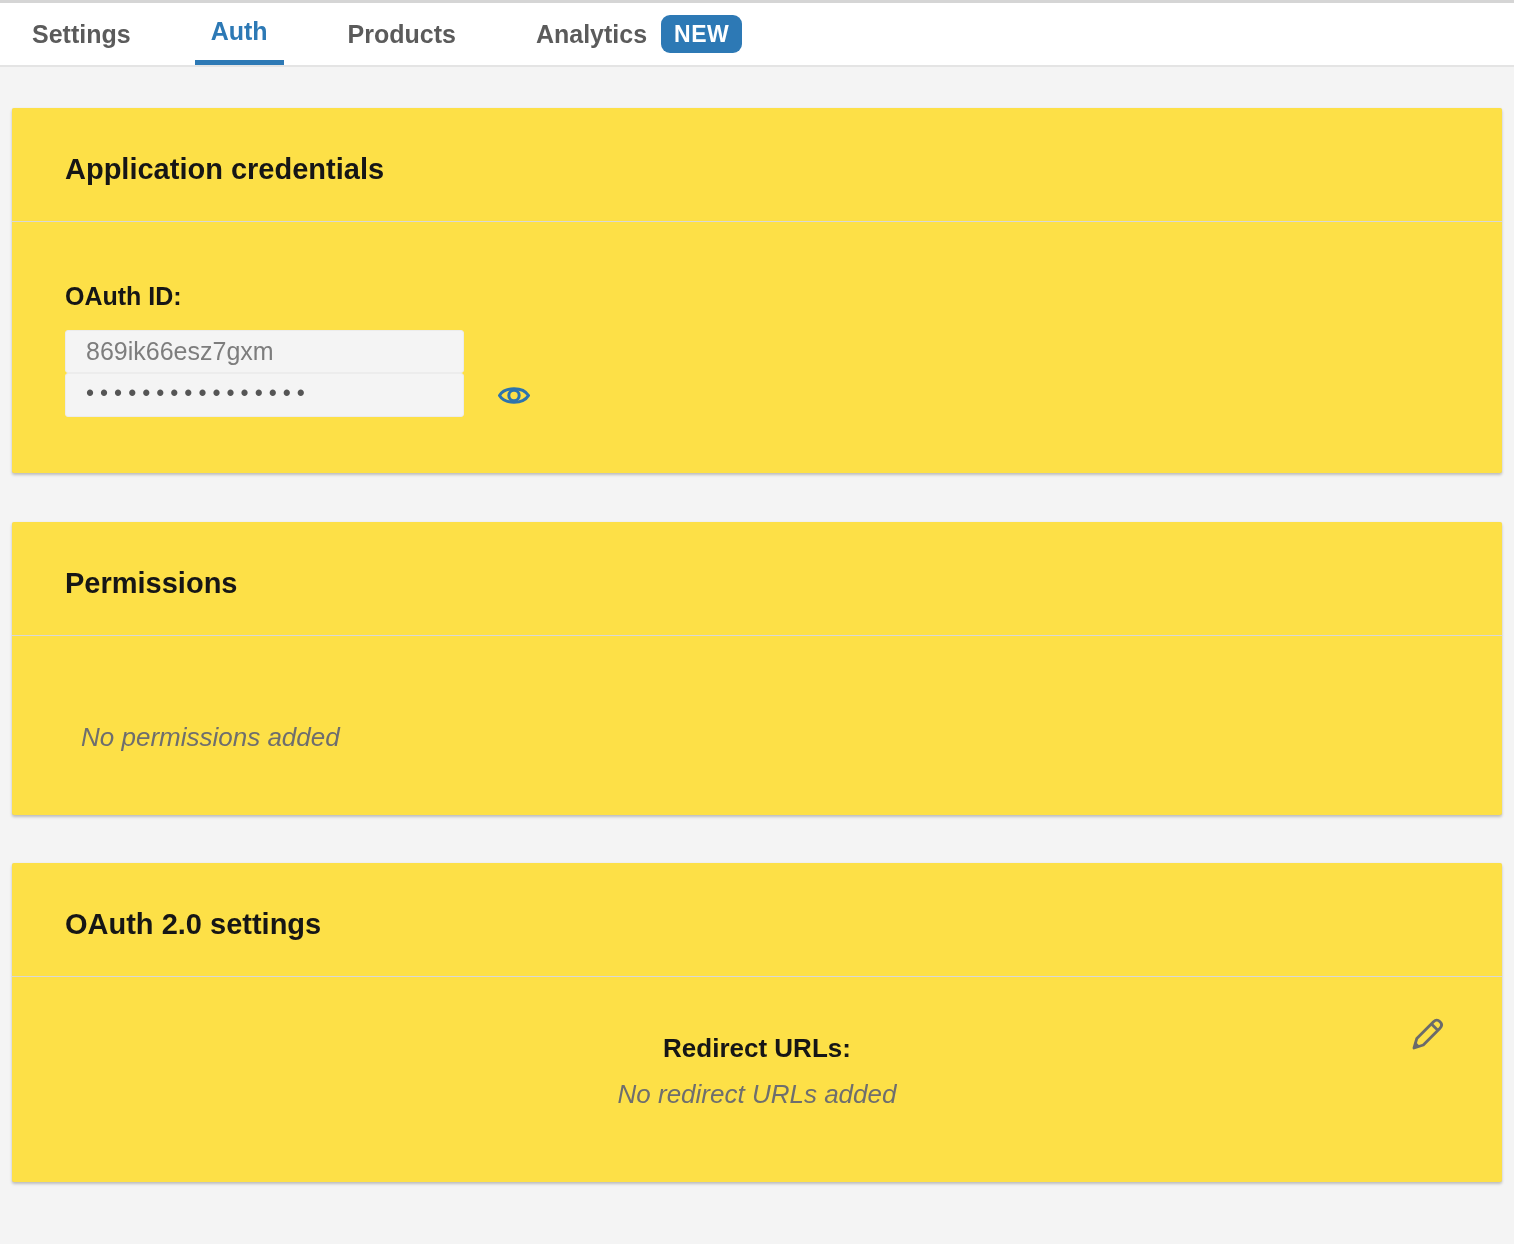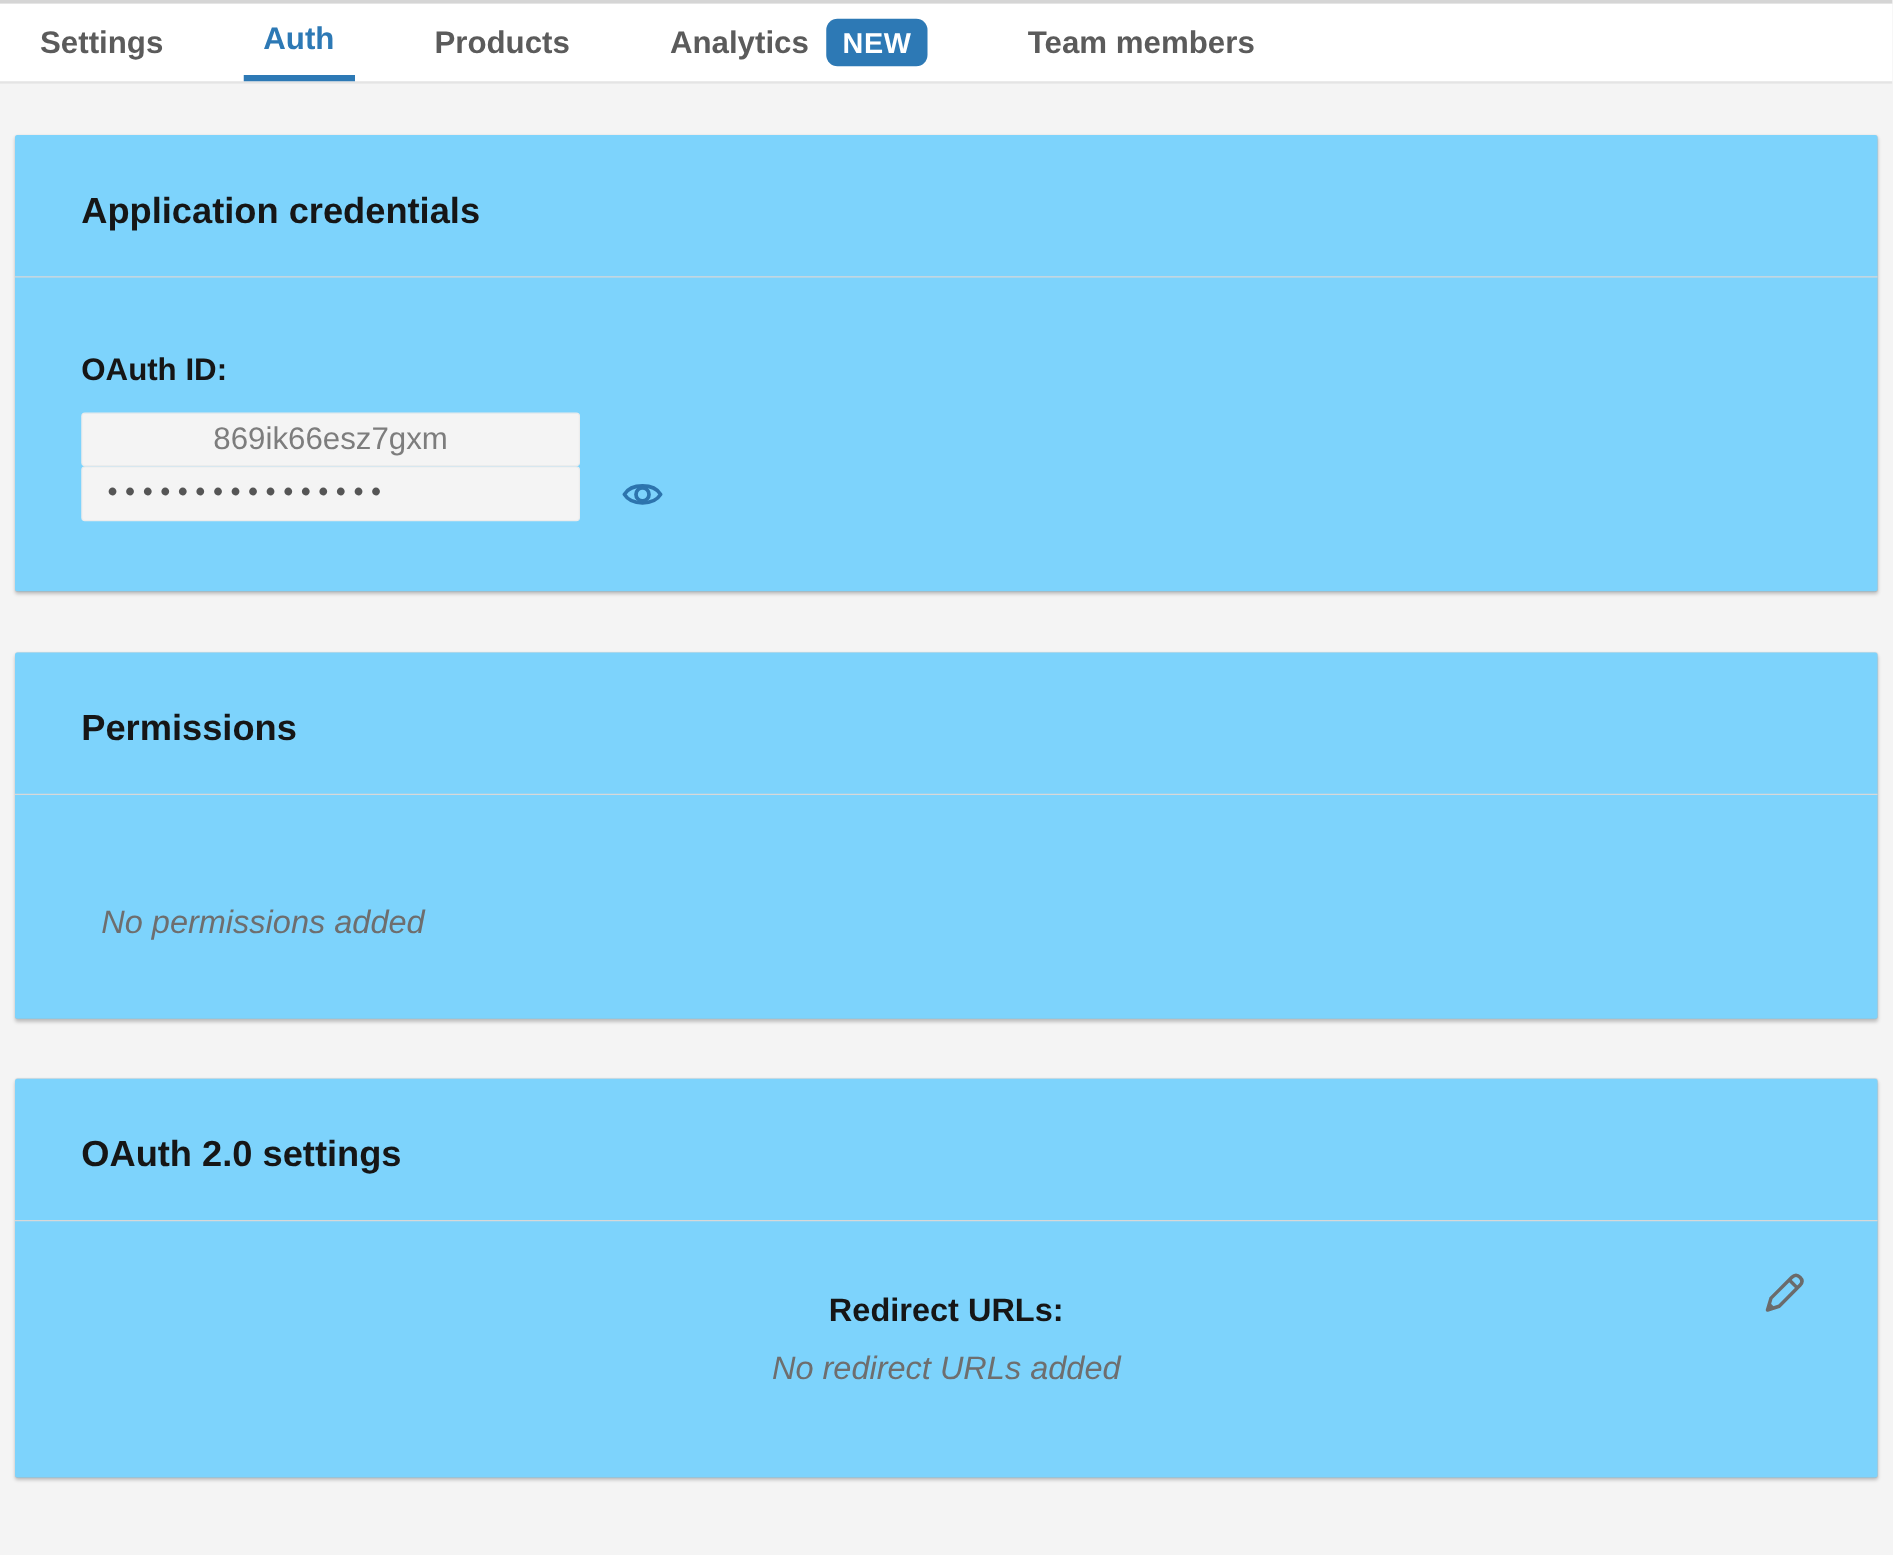--- a/index.html
+++ b/index.html
@@ -45,21 +45,21 @@
     line-height:1;
     padding:8px 13px 7px;
     border-radius:9px;
     margin-left:14px;
     letter-spacing:0.5px;
   }
 
   
   main { padding:0 12px; }
   .card {
-    background:#7dd3fc;
+    background:#fde047;
     border-radius:2px;
     box-shadow:0 2px 3px rgba(0,0,0,.22), 0 0 1px rgba(0,0,0,.10);
   }
   .card-credentials { margin-top:41px; }
   .card-permissions { margin-top:49px; }
   .card-oauth { margin-top:48px; }
 
   .card-header {
     padding:44px 53px 35px;
     border-bottom:1px solid #d8d8d8;
@@ -85,21 +85,20 @@
     display:block;
     width:399px; height:43px;
     background:#f4f4f4;
     border:1px solid #ececec;
     border-radius:3px;
     font-family:"Liberation Sans", sans-serif;
     font-size:25px;
     color:#7d7d7d;
     padding:0 20px;
     outline:none;
-    text-align:center;
   }
   .secret-row { display:flex; align-items:center; gap:33px; }
   .secret-box {
     width:399px; height:44px;
     background:#f4f4f4;
     border:1px solid #ececec;
     border-radius:3px;
     font-size:23px;
     color:#555;
     letter-spacing:6px;
@@ -141,23 +140,20 @@
   </div>
   <div class="tab active">
     <span>Auth</span>
   </div>
   <div class="tab">
     <span>Products</span>
   </div>
   <div class="tab">
     <span>Analytics</span>
     <span class="badge">NEW</span>
-  </div>
-  <div class="tab">
-    <span>Team members</span>
   </div>
 </nav>
 
 <main>
 
   <section class="card card-credentials">
     <div class="card-header">
       <h2 class="card-title">Application credentials</h2>
     </div>
     <div class="cred-body">

